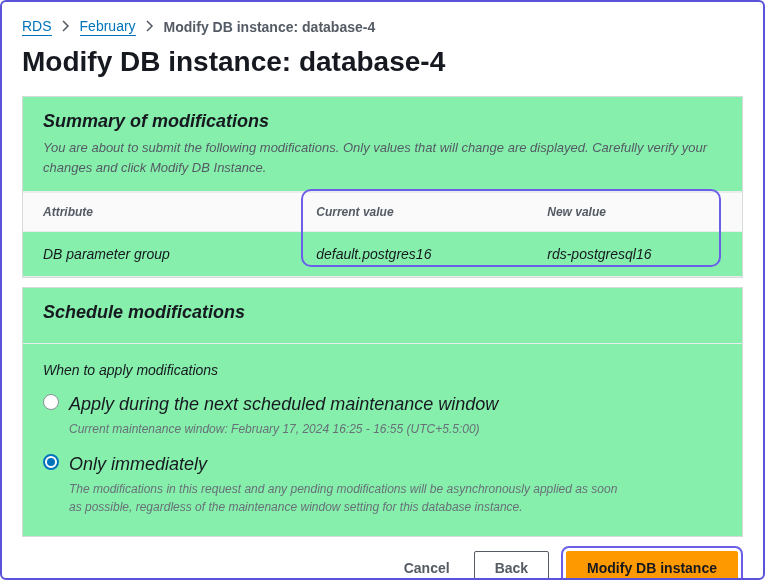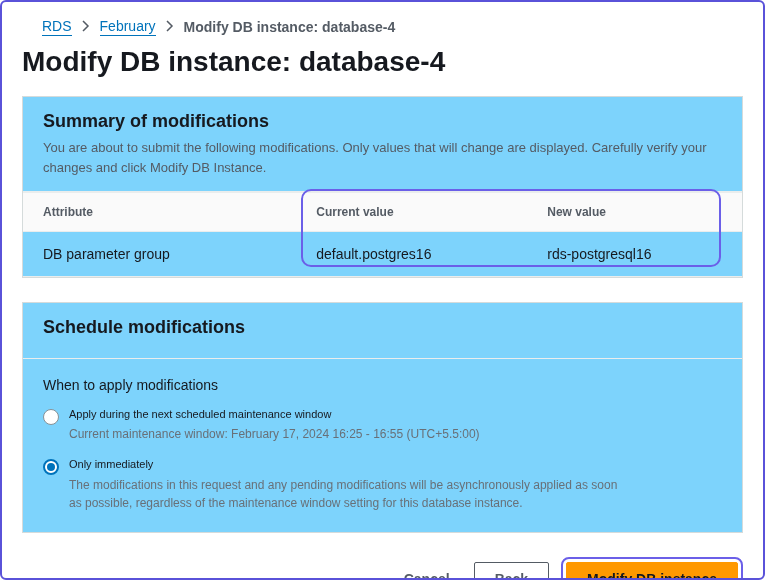--- a/index.html
+++ b/index.html
@@ -20,21 +20,20 @@
     }
     .container {
       padding: 16px 20px 20px 20px;
     }
     .breadcrumb {
       display: flex;
       align-items: center;
       gap: 10px;
       margin-bottom: 10px;
       font-size: 14px;
-      margin-left: 20px;
     }
     .breadcrumb a {
       color: #0073bb;
       text-decoration: none;
       border-bottom: 1px solid #0073bb;
       padding-bottom: 1px;
     }
     .breadcrumb .sep {
       color: #545b64;
       font-size: 13px;
@@ -44,22 +43,23 @@
       font-weight: 700;
     }
     h1.page-title {
       font-size: 28px;
       font-weight: 700;
       color: #16191f;
       margin-bottom: 18px;
     }
     .panel {
       border: 1px solid #d5dbdb;
-      background: #7dd3fc;
-      margin-bottom: 24px;
+      background: #86efac;
+      margin-bottom: 9px;
+      font-style: italic;
     }
     .panel-header {
       padding: 14px 20px;
       border-bottom: 1px solid #eaeded;
     }
     .panel-header h2 {
       font-size: 18px;
       font-weight: 700;
       margin-bottom: 6px;
     }
@@ -138,21 +138,21 @@
       width: 8px;
       height: 8px;
       background: #0073bb;
       border-radius: 50%;
       top: 50%;
       left: 50%;
       transform: translate(-50%, -50%);
     }
     .radio-content .radio-label {
       font-weight: 400;
-      font-size: 11px;
+      font-size: 18px;
       color: #16191f;
       line-height: 1.4;
     }
     .radio-content .radio-desc {
       font-size: 12px;
       color: #687078;
       line-height: 1.5;
       margin-top: 3px;
       max-width: 560px;
     }

